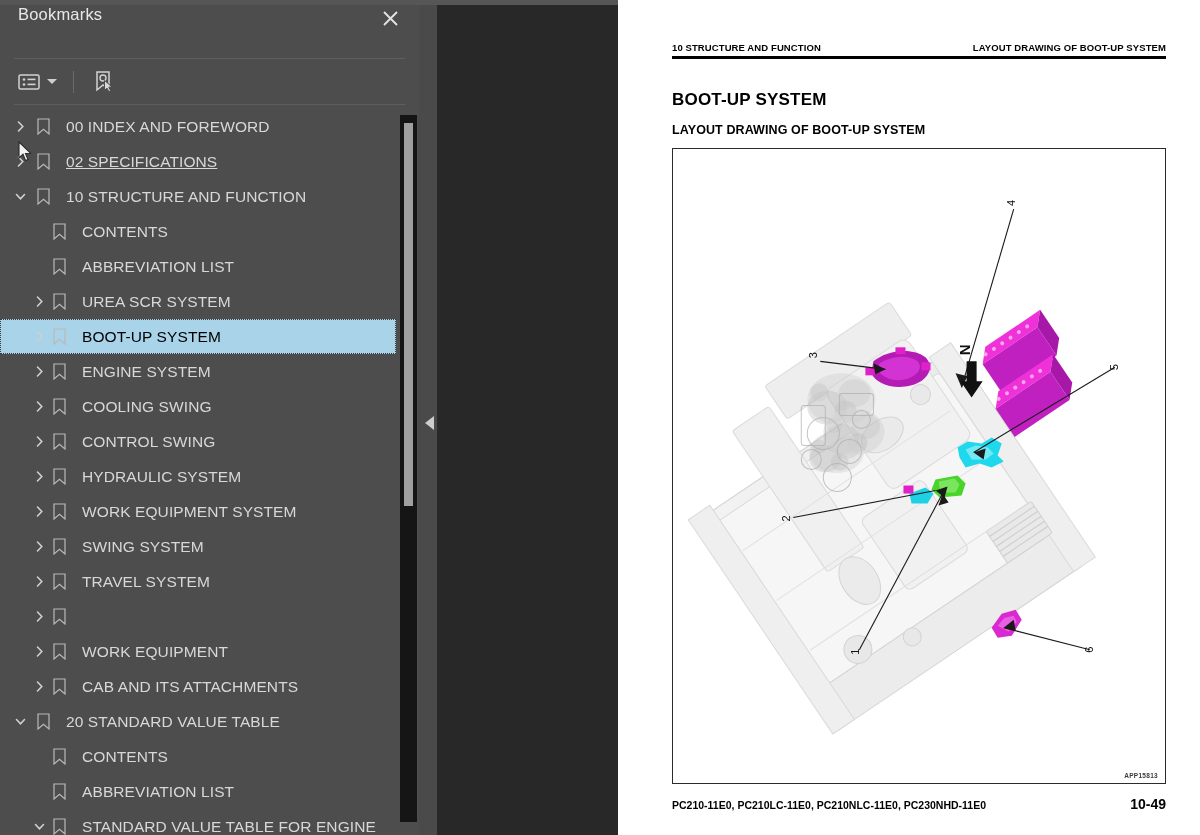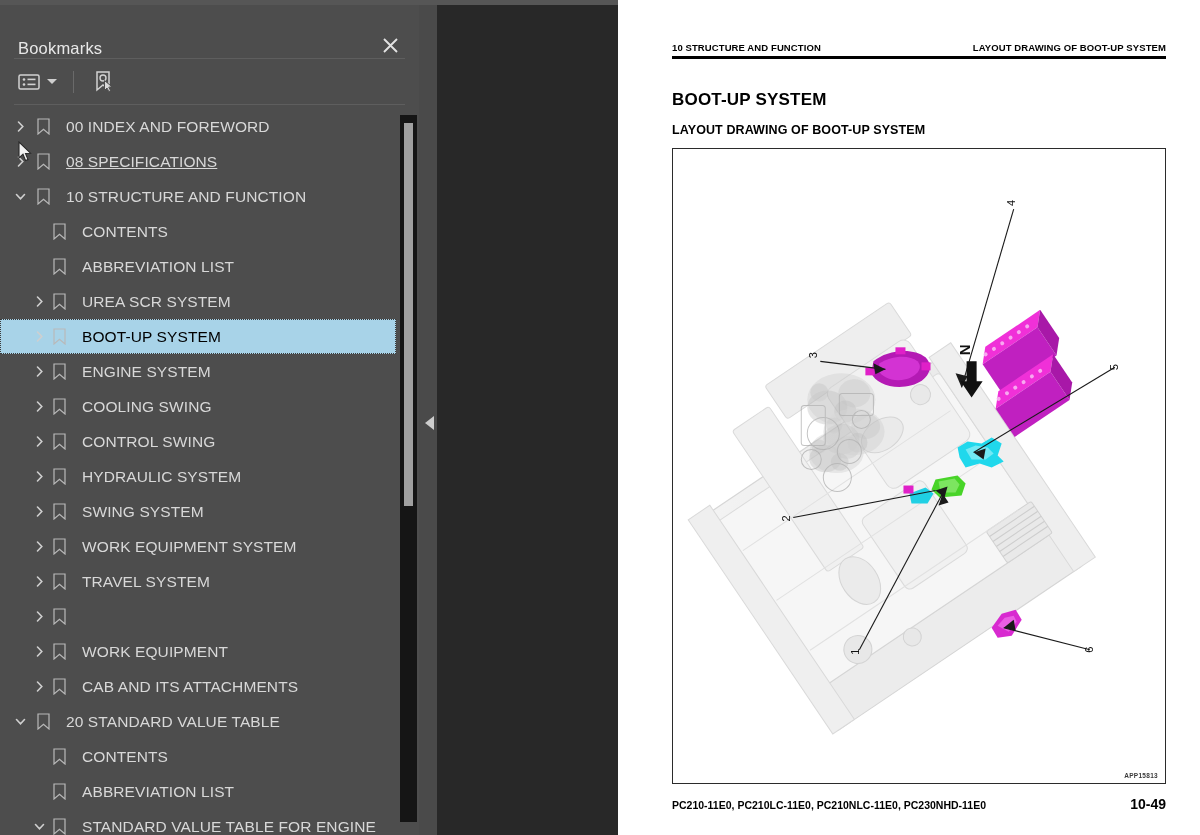--- a/index.html
+++ b/index.html
@@ -14,21 +14,21 @@
   
   #bookmarks-panel {
     position: absolute; left: 0; top: 0;
     width: 419px; height: 835px;
     background: #4d4d4d;
     border-top: 5px solid #565656;
     overflow: hidden;
   }
   .panel-header {
     height: 53px;
-    display: flex; align-items: flex-end;
+    display: flex; align-items: flex-start;
     padding: 0 16px 0 18px;
   }
   .panel-title {
     color: #e8e8e8;
     font-size: 16.5px;
     letter-spacing: .2px;
     flex: 1;
   }
   .close-btn {
     width: 26px; height: 26px;
@@ -286,21 +286,21 @@
           <span class="twisty">
             <svg width="13" height="13" viewBox="0 0 13 13">
               <path d="M4.5 2 L8.8 6.5 L4.5 11" stroke="#cfcfcf" stroke-width="1.6" fill="none" stroke-linecap="round"></path>
             </svg>
           </span>
           <span class="bm-icon">
             <svg width="13" height="17" viewBox="0 0 13 17">
               <path d="M1 1 H12 V16 L6.5 11.4 L1 16 Z" fill="none" stroke="#b9b9b9" stroke-width="1.2"></path>
             </svg>
           </span>
-          <span class="tree-label link">08 SPECIFICATIONS</span>
+          <span class="tree-label link">02 SPECIFICATIONS</span>
         </div>
         <div class="tree-row lvl0">
           <span class="twisty">
             <svg width="13" height="13" viewBox="0 0 13 13">
               <path d="M2.5 4.5 L6.5 8.8 L10.5 4.5" stroke="#cfcfcf" stroke-width="1.6" fill="none" stroke-linecap="round"></path>
             </svg>
           </span>
           <span class="bm-icon">
             <svg width="13" height="17" viewBox="0 0 13 17">
               <path d="M1 1 H12 V16 L6.5 11.4 L1 16 Z" fill="none" stroke="#b9b9b9" stroke-width="1.2"></path>
@@ -408,34 +408,34 @@
           <span class="twisty">
             <svg width="13" height="13" viewBox="0 0 13 13">
               <path d="M4.5 2 L8.8 6.5 L4.5 11" stroke="#cfcfcf" stroke-width="1.6" fill="none" stroke-linecap="round"></path>
             </svg>
           </span>
           <span class="bm-icon">
             <svg width="13" height="17" viewBox="0 0 13 17">
               <path d="M1 1 H12 V16 L6.5 11.4 L1 16 Z" fill="none" stroke="#b9b9b9" stroke-width="1.2"></path>
             </svg>
           </span>
+          <span class="tree-label">WORK EQUIPMENT SYSTEM</span>
+        </div>
+        <div class="tree-row lvl1">
+          <span class="twisty">
+            <svg width="13" height="13" viewBox="0 0 13 13">
+              <path d="M4.5 2 L8.8 6.5 L4.5 11" stroke="#cfcfcf" stroke-width="1.6" fill="none" stroke-linecap="round"></path>
+            </svg>
+          </span>
+          <span class="bm-icon">
+            <svg width="13" height="17" viewBox="0 0 13 17">
+              <path d="M1 1 H12 V16 L6.5 11.4 L1 16 Z" fill="none" stroke="#b9b9b9" stroke-width="1.2"></path>
+            </svg>
+          </span>
           <span class="tree-label">SWING SYSTEM</span>
-        </div>
-        <div class="tree-row lvl1">
-          <span class="twisty">
-            <svg width="13" height="13" viewBox="0 0 13 13">
-              <path d="M4.5 2 L8.8 6.5 L4.5 11" stroke="#cfcfcf" stroke-width="1.6" fill="none" stroke-linecap="round"></path>
-            </svg>
-          </span>
-          <span class="bm-icon">
-            <svg width="13" height="17" viewBox="0 0 13 17">
-              <path d="M1 1 H12 V16 L6.5 11.4 L1 16 Z" fill="none" stroke="#b9b9b9" stroke-width="1.2"></path>
-            </svg>
-          </span>
-          <span class="tree-label">WORK EQUIPMENT SYSTEM</span>
         </div>
         <div class="tree-row lvl1">
           <span class="twisty">
             <svg width="13" height="13" viewBox="0 0 13 13">
               <path d="M4.5 2 L8.8 6.5 L4.5 11" stroke="#cfcfcf" stroke-width="1.6" fill="none" stroke-linecap="round"></path>
             </svg>
           </span>
           <span class="bm-icon">
             <svg width="13" height="17" viewBox="0 0 13 17">
               <path d="M1 1 H12 V16 L6.5 11.4 L1 16 Z" fill="none" stroke="#b9b9b9" stroke-width="1.2"></path>

